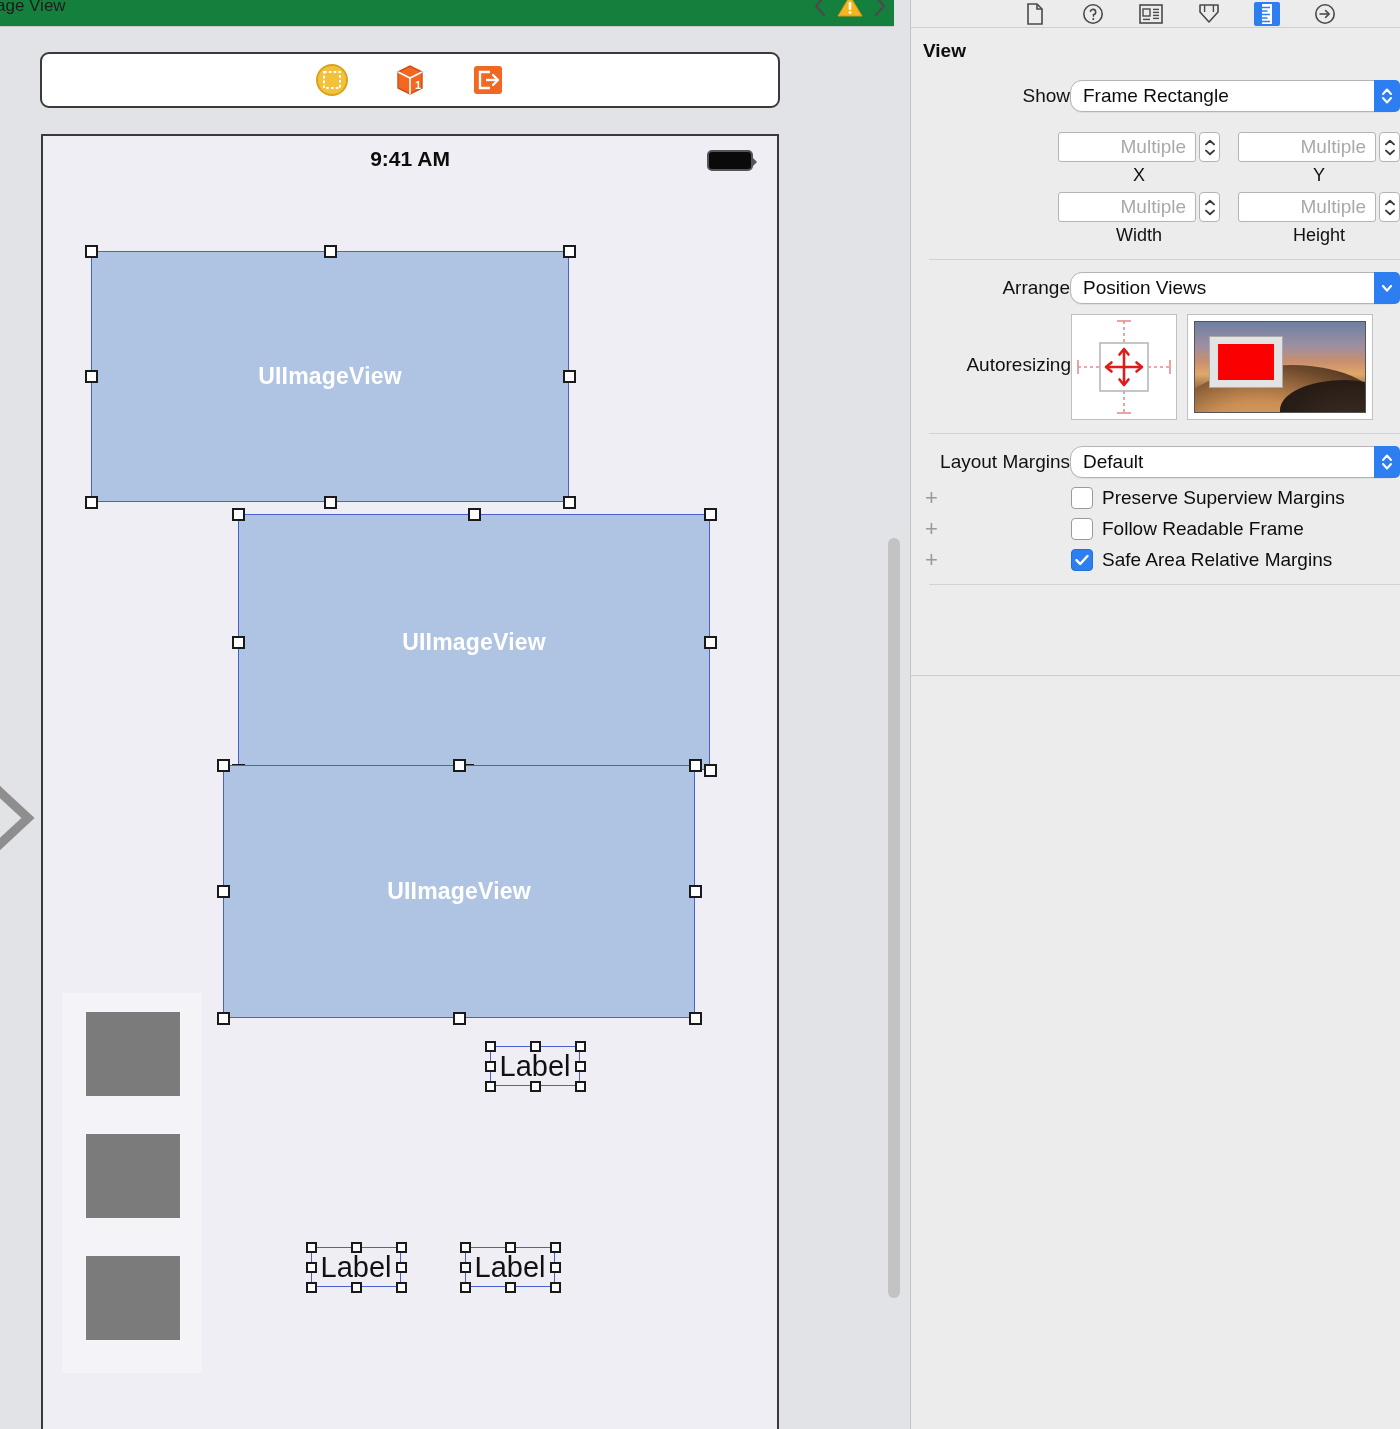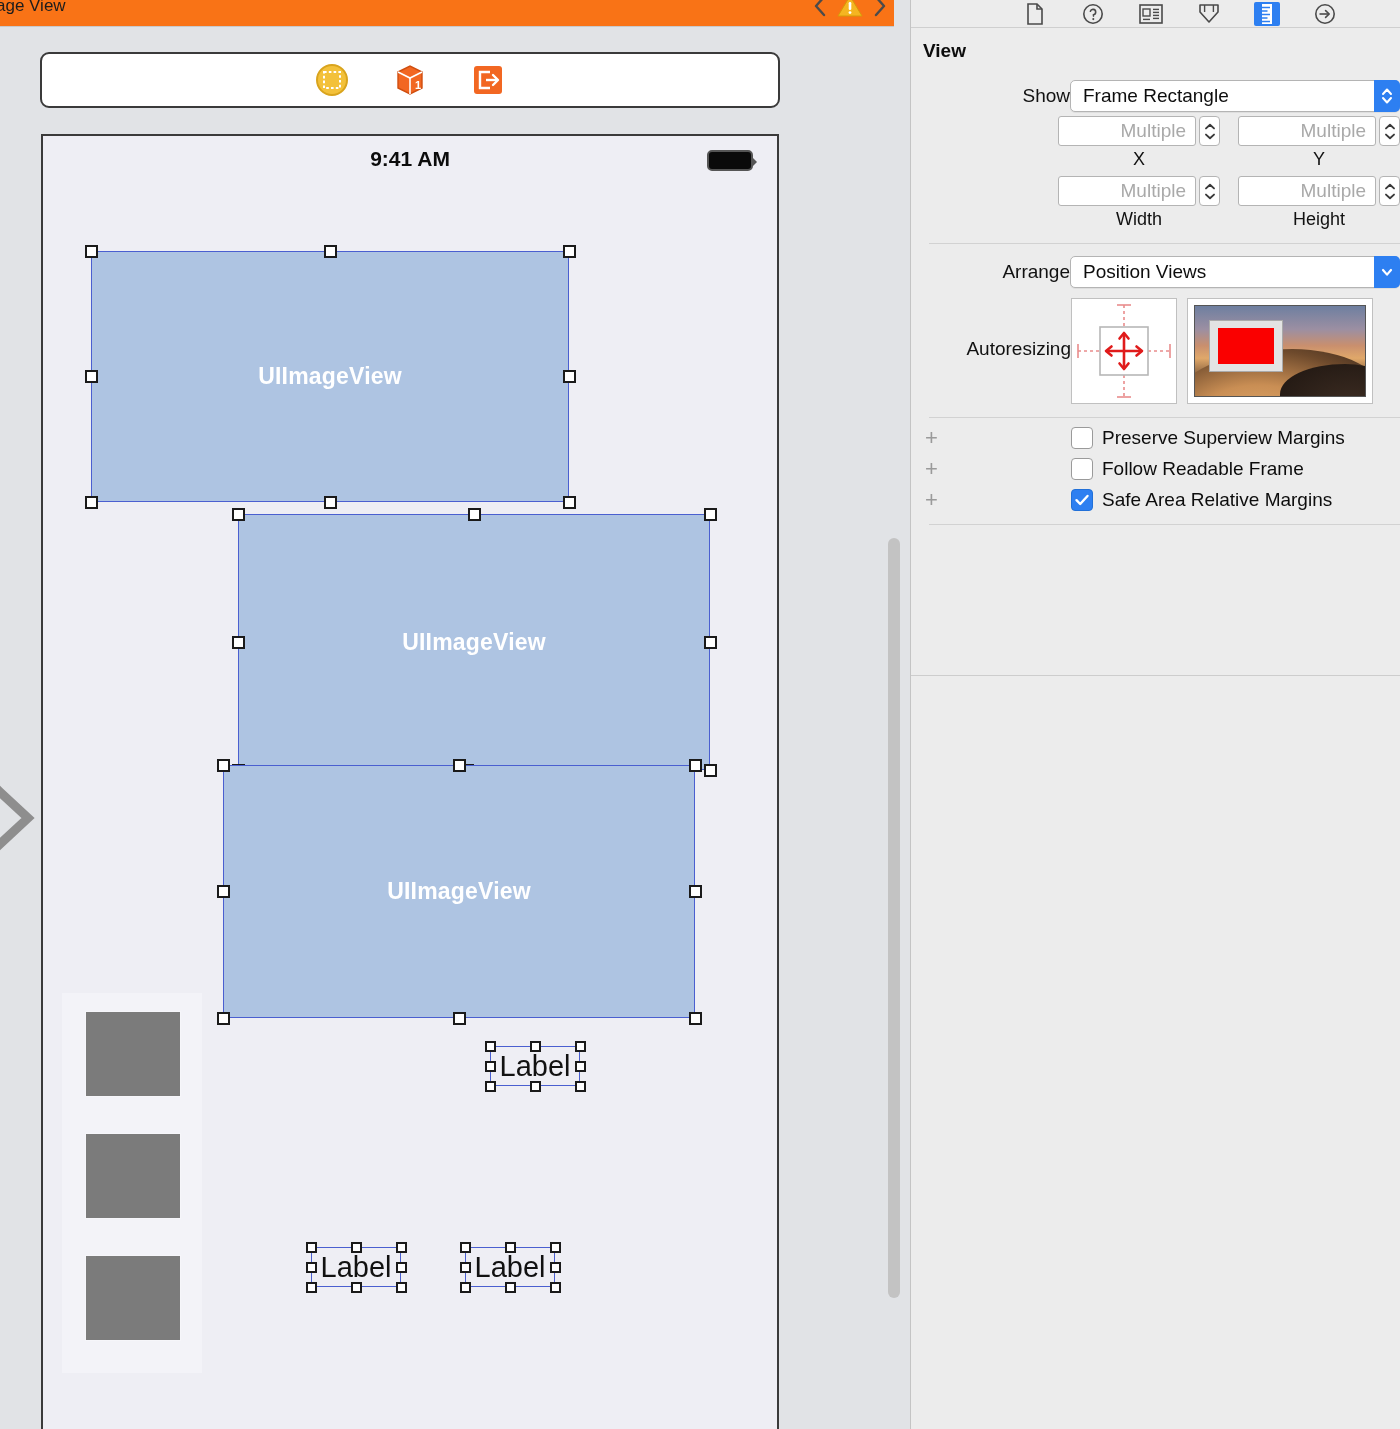--- a/index.html
+++ b/index.html
@@ -11,21 +11,21 @@
   }
   #root { position: relative; width: 1400px; height: 1429px; }
 
   
   .editor {
     position: absolute; left: 0; top: 0; width: 910px; height: 1429px;
     background: #e1e3e6;
   }
   .jump-bar {
     position: absolute; left: 0; top: 0; width: 894px; height: 27px;
-    background: #f97316; border-bottom: 1px solid #c9c9c9;
+    background: #15803d; border-bottom: 1px solid #c9c9c9;
   }
   .jump-title {
     position: absolute; left: -4px; top: -4px;
     font-size: 17px; color: #1d1d1d; white-space: nowrap;
   }
   .jump-nav {
     position: absolute; right: 8px; top: -6px;
     display: flex; align-items: center; gap: 10px;
   }
   .chev { width: 13px; height: 22px; display:block; }
@@ -148,21 +148,21 @@
   }
   .row { display: flex; align-items: center; margin-top: 10px; }
   .row-label {
     width: 160px; text-align: right; 
     font-size: 19px; color: #111;
   }
   .field-wrap { position: relative; display: flex; align-items: center; }
 
   .popup {
     height: 32px; background: #fff; border: 1px solid #b4b4b4;
-    border-radius: 5px; display: flex; align-items: center;
+    border-radius: 12px; display: flex; align-items: center;
     padding-left: 12px; font-size: 19px; color: #0d0d0d;
     box-shadow: 0 1px 0 rgba(0,0,0,.06);
   }
   .popup-arrow-box {
     position: absolute; right: 0; top: 0; width: 26px; height: 32px;
     background: #2d7ff1; border-radius: 0 5px 5px 0;
     display:flex; align-items:center; justify-content:center;
   }
 
   .numfield {
@@ -468,21 +468,21 @@
           <div class="popup" style="width:330px">Frame Rectangle</div>
           <div class="popup-arrow-box">
             <svg width="14" height="22" viewBox="0 0 14 22">
               <polyline points="3,9 7,4.5 11,9" fill="none" stroke="#fff" stroke-width="2" stroke-linecap="round" stroke-linejoin="round"></polyline>
               <polyline points="3,13 7,17.5 11,13" fill="none" stroke="#fff" stroke-width="2" stroke-linecap="round" stroke-linejoin="round"></polyline>
             </svg>
           </div>
         </div>
       </div>
 
-      <div class="row" style="margin-top:4px; align-items:center">
+      <div class="row" style="margin-top:20px; align-items:center">
         <div class="row-label" style="visibility:hidden">.</div>
         <div class="dims-grid">
 
           <div class="dims-row">
             <div class="dim-cell">
               <div class="dim-inputs">
                 <div class="numfield">Multiple</div>
                 <div class="stepper">
                   <svg width="12" height="7" viewBox="0 0 12 7">
                       <polyline points="2,5.4 6,1.8 10,5.4" fill="none" stroke="#3a3a3a" stroke-width="1.9" stroke-linecap="round" stroke-linejoin="round"></polyline>
@@ -592,20 +592,32 @@
             <div class="dune2"></div>
             <div class="red-frame">
               <div class="red-rect"></div>
             </div>
           </div>
         </div>
       </div>
 
       <div class="divider"></div>
 
+      <div class="row" style="margin-top:12px">
+        <div class="row-label">Layout Margins</div>
+        <div class="field-wrap">
+          <div class="popup" style="width:330px">Default</div>
+          <div class="popup-arrow-box">
+            <svg width="14" height="22" viewBox="0 0 14 22">
+              <polyline points="3,9 7,4.5 11,9" fill="none" stroke="#fff" stroke-width="2" stroke-linecap="round" stroke-linejoin="round"></polyline>
+              <polyline points="3,13 7,17.5 11,13" fill="none" stroke="#fff" stroke-width="2" stroke-linecap="round" stroke-linejoin="round"></polyline>
+            </svg>
+          </div>
+        </div>
+      </div>
 
       <div class="check-row">
         <div class="plus-slot">+</div>
         <div class="checkbox"></div>
         <div class="check-label">Preserve Superview Margins</div>
       </div>
 
       <div class="check-row">
         <div class="plus-slot">+</div>
         <div class="checkbox"></div>

